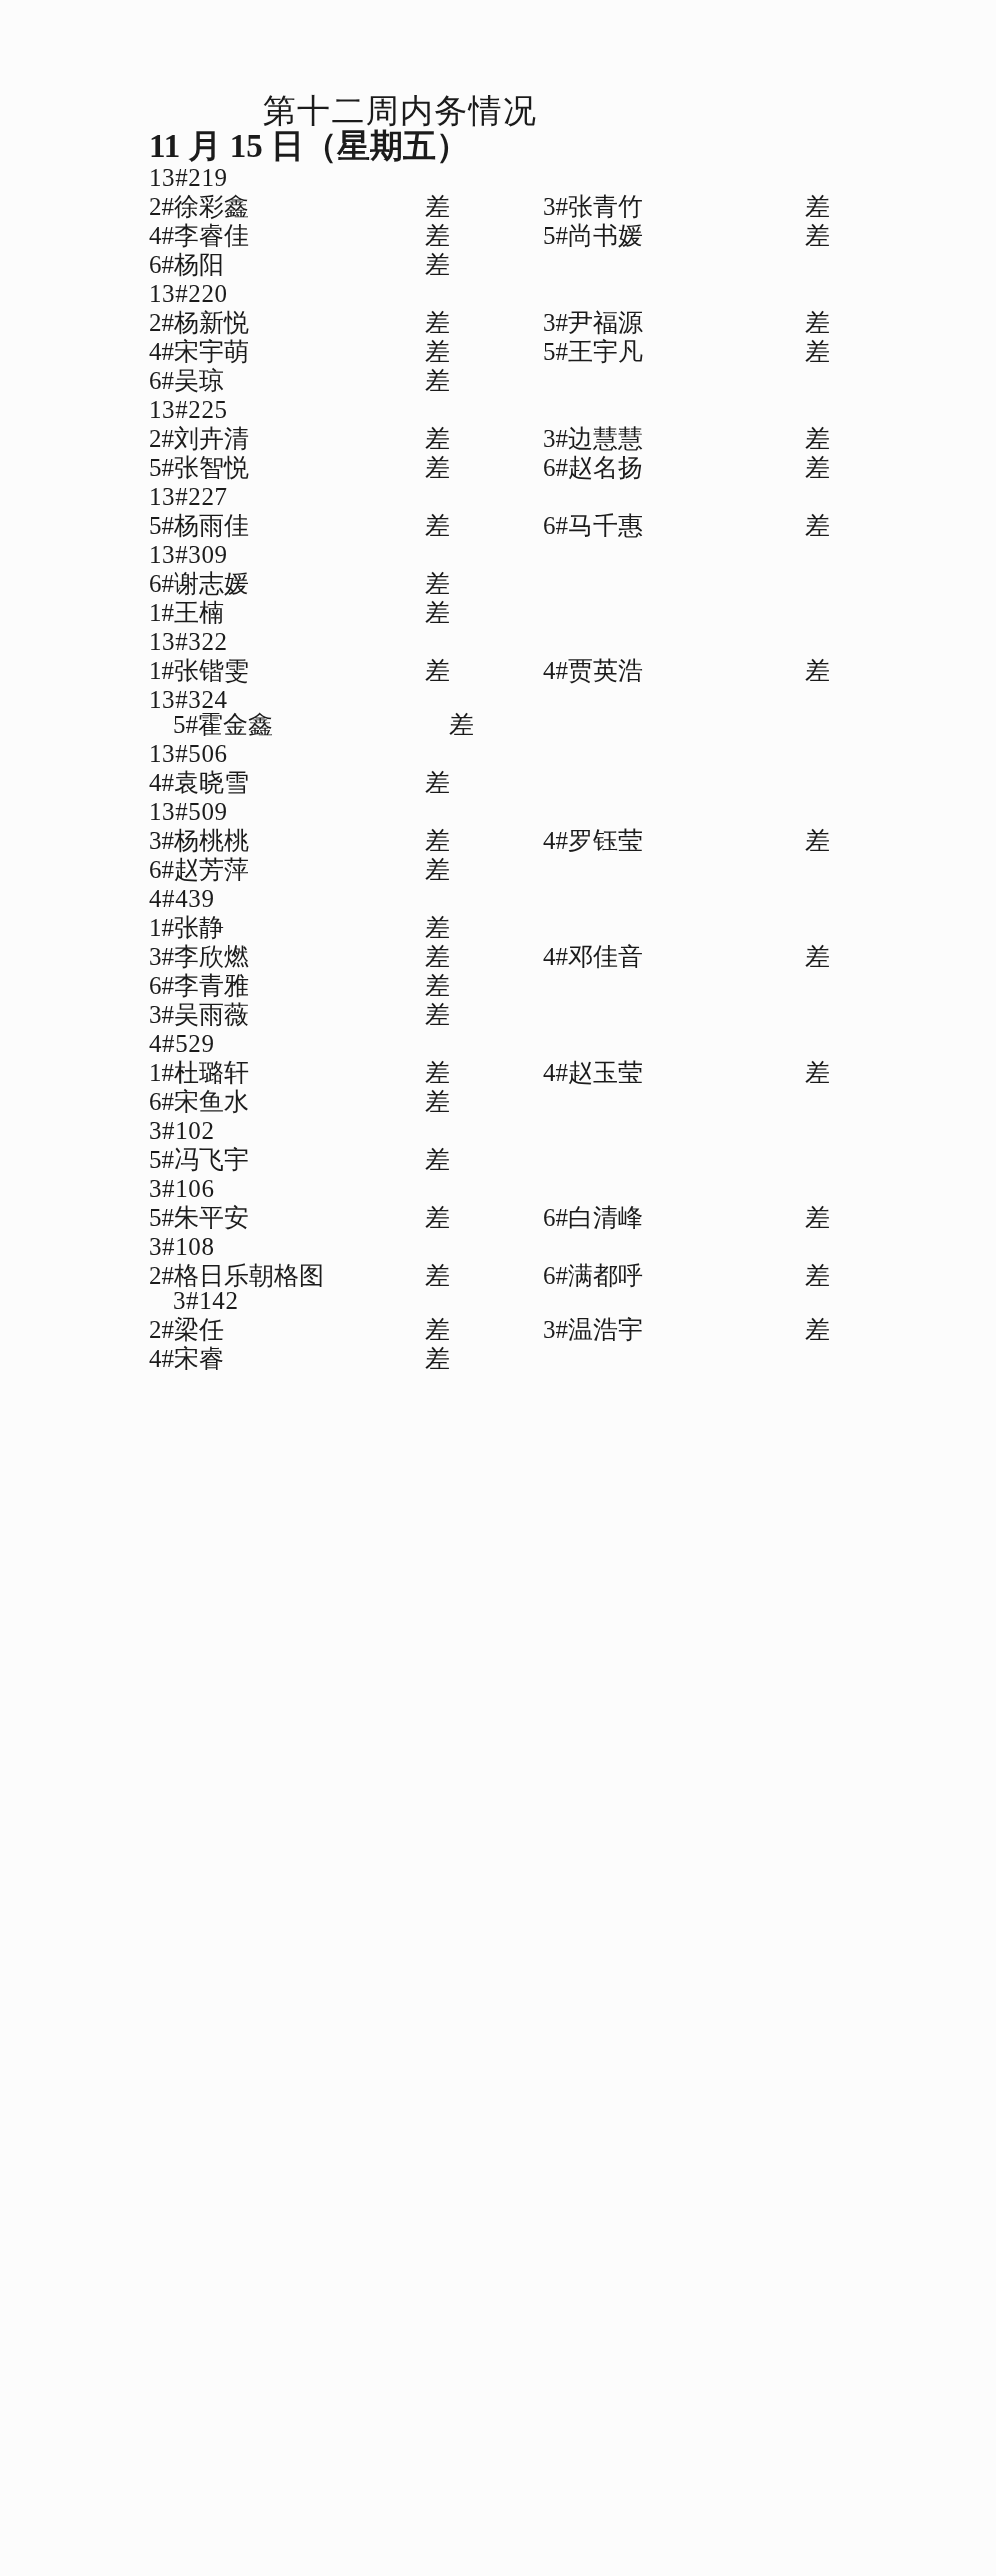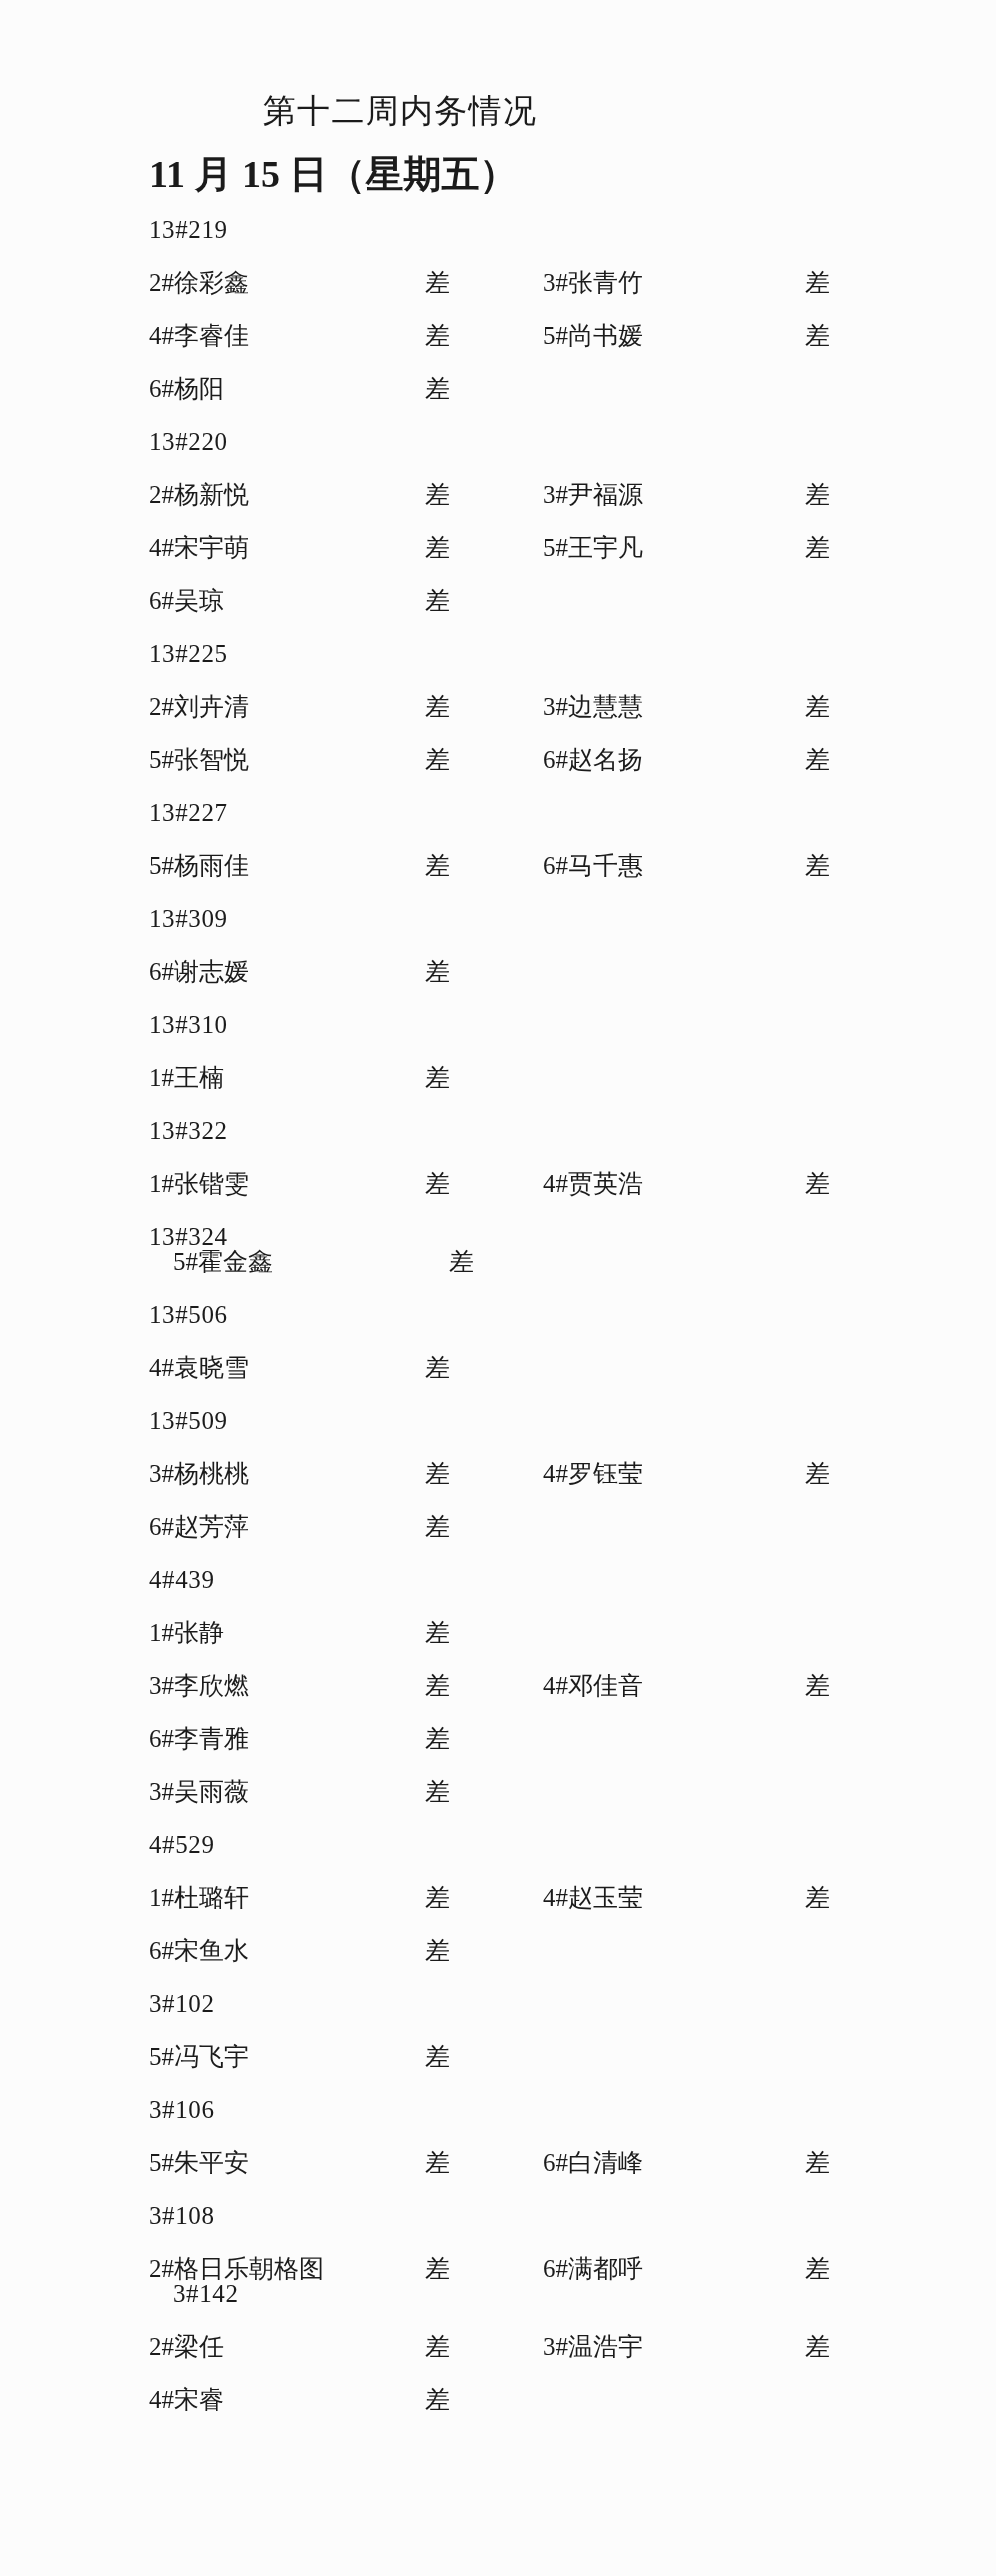--- a/index.html
+++ b/index.html
@@ -18,27 +18,25 @@
     line-height: 38px;
     font-weight: normal;
     text-align: center;
     letter-spacing: 1.3px;
   }
   .lines {
     padding-left: 149px;
     padding-right: 38px;
   }
   .date-line {
-    margin-top: 28px;
-    font-size: 38px;
+    font-size: 33px;
     line-height: 33px;
     font-weight: bold;
   }
   .line {
-    margin-top: 24px;
     font-size: 25px;
     line-height: 29px;
     white-space: nowrap;
   }
   .line.tight { margin-top: -3.8px; margin-left: 24px; }
   .room-heading { letter-spacing: 0.6px; }
   .entry-row {
     display: grid;
     grid-template-columns: 276px 118px 262px auto;
   }
@@ -104,21 +102,20 @@
           <div class="cell">5#杨雨佳</div>
           <div class="cell">差</div>
           <div class="cell">6#马千惠</div>
           <div class="cell">差</div>
         </div>
         <div class="line room-heading">13#309</div>
         <div class="line entry-row">
           <div class="cell">6#谢志媛</div>
           <div class="cell">差</div>
         </div>
-        <div class="line room-heading">13#310</div>
         <div class="line entry-row">
           <div class="cell">1#王楠</div>
           <div class="cell">差</div>
         </div>
         <div class="line room-heading">13#322</div>
         <div class="line entry-row">
           <div class="cell">1#张锴雯</div>
           <div class="cell">差</div>
           <div class="cell">4#贾英浩</div>
           <div class="cell">差</div>

